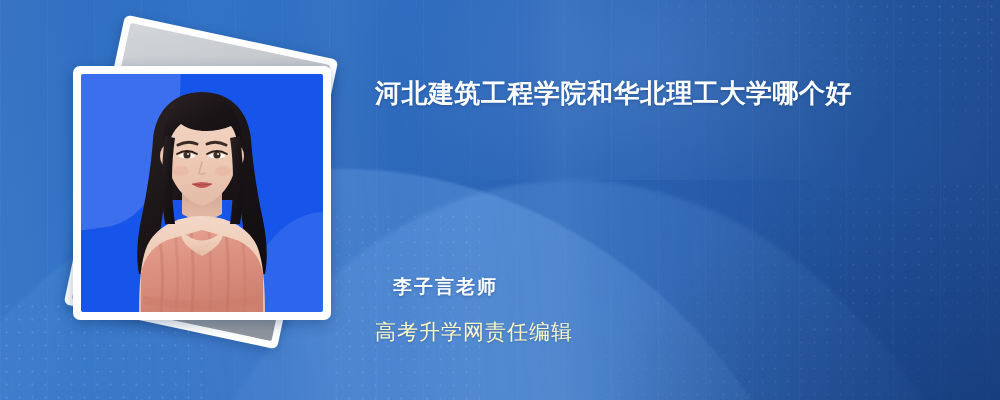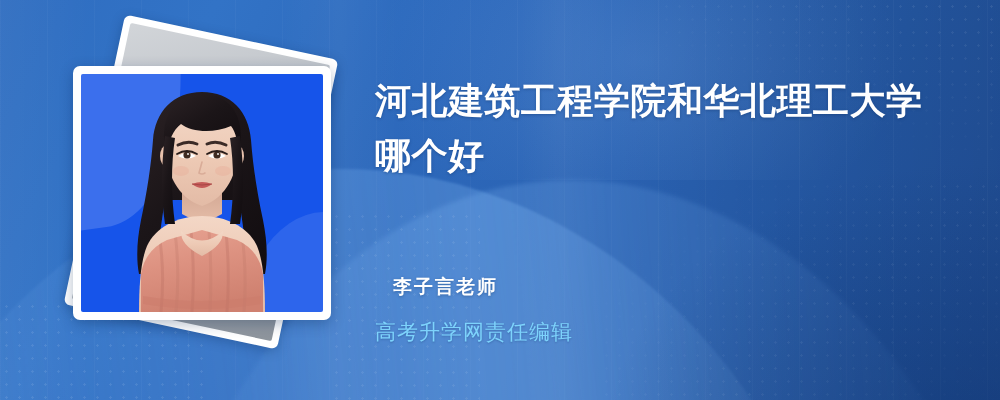--- a/index.html
+++ b/index.html
@@ -202,41 +202,41 @@
     top: 0;
     width: 600px;
     height: 400px;
   }
   .title {
     position: absolute;
     top: 74px;
     left: 0;
     width: 580px;
     color: #ffffff;
-    font-size: 36px;
+    font-size: 26px;
     font-weight: bold;
     line-height: 1.52;
     letter-spacing: 0.5px;
     text-shadow: 0 1px 3px rgba(10,40,90,0.35);
   }
   .author-name {
     position: absolute;
     top: 274px;
     left: 18px;
     color: #ffffff;
     font-size: 19px;
     font-weight: bold;
     letter-spacing: 2px;
     text-shadow: 0 1px 3px rgba(10,40,90,0.35);
   }
   .author-role {
     position: absolute;
     top: 318px;
     left: 0px;
-    color: #7dd3fc;
+    color: #fef9c3;
     font-size: 21px;
     font-weight: normal;
     letter-spacing: 1px;
     text-shadow: 0 1px 2px rgba(10,40,90,0.28);
   }
 </style>
 </head>
 <body>
 
 <div id="stage">

